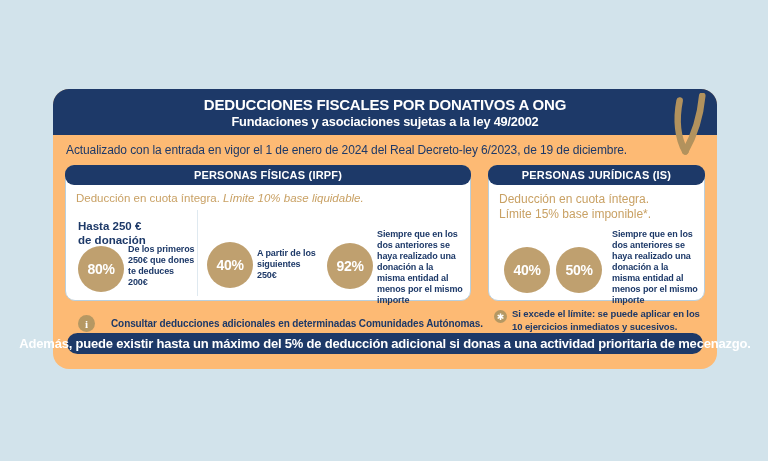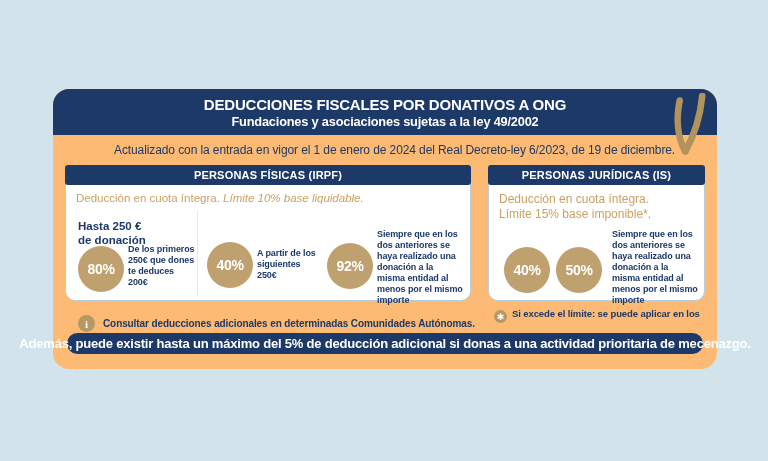--- a/index.html
+++ b/index.html
@@ -17,31 +17,31 @@
     position:absolute;left:0;top:0;width:100%;height:46px;
     background:#1d3968;border-radius:16px 16px 0 0;
     display:flex;flex-direction:column;align-items:center;justify-content:center;
     color:#ffffff;gap:1px;
   }
   .main-title{font-size:15px;font-weight:bold;letter-spacing:-0.2px;}
   .main-subtitle{font-size:12.8px;font-weight:bold;letter-spacing:-0.2px;}
   .v-mark{position:absolute;left:617px;top:4px;width:40px;height:64px;}
   .update-note{
     position:absolute;left:13px;top:54px;width:640px;
-    color:#1d3968;font-size:12px;font-weight:500;letter-spacing:-0.1px;margin-left:48px;
+    color:#1d3968;font-size:12px;font-weight:500;letter-spacing:-0.1px;
   }
   .panel{
     position:absolute;top:76px;height:136px;background:#ffffff;
     border:1px solid #b9cfdd;border-radius:10px;box-sizing:border-box;
   }
   .panel-left{left:12px;width:406px;}
   .panel-right{left:435px;width:217px;}
   .panel-header{
     position:absolute;left:-1px;top:-1px;right:-1px;height:20px;
-    background:#1d3968;border-radius:3px;
+    background:#1d3968;border-radius:9px;
     display:flex;align-items:center;justify-content:center;
     color:#ffffff;font-size:11px;font-weight:bold;letter-spacing:0.2px;text-align:right;
   }
   .gold-line{
     position:absolute;left:10px;top:26px;
     color:#c9a164;font-size:11.5px;font-weight:500;white-space:nowrap;
   }
   .gold-line em{font-style:italic;}
   .panel-right .gold-line{font-size:12px;line-height:15px;white-space:normal;width:195px;}
   .col-heading{
@@ -68,21 +68,21 @@
   .footnote{position:absolute;display:flex;align-items:flex-start;}
   .footnote-left{left:25px;top:226px;}
   .footnote-right{left:441px;top:219px;}
   .note-icon{
     border-radius:50%;background:#b59863;color:#ffffff;
     display:flex;align-items:center;justify-content:center;flex:none;
   }
   .info-circle{width:17px;height:17px;font-size:11px;font-weight:bold;font-family:"Liberation Serif",serif;}
   .asterisk-circle{width:13px;height:13px;font-size:9px;margin-top:2px;}
   .footnote-left .note-text{
-    margin-left:8px;margin-top:3px;
+    margin-left:16px;margin-top:3px;
     color:#1d3968;font-size:10px;font-weight:600;letter-spacing:-0.1px;
   }
   .footnote-right .note-text{
     margin-left:5px;
     color:#1d3968;font-size:9.5px;font-weight:600;line-height:12.5px;letter-spacing:-0.1px;
   }
   .bottom-banner{
     position:absolute;left:14px;top:244px;width:636px;height:21px;
     background:#1d3968;border-radius:11px;
     display:flex;align-items:center;justify-content:center;
@@ -138,18 +138,19 @@
 
   <div class="footnote footnote-left">
     <div class="note-icon info-circle">i</div>
     <div class="note-text">Consultar deducciones adicionales en determinadas Comunidades Autónomas.</div>
   </div>
 
   <div class="footnote footnote-right">
     <div class="note-icon asterisk-circle">✱</div>
     <div class="note-text">
       <div>Si excede el límite: se puede aplicar en los</div>
+      <div>10 ejercicios inmediatos y sucesivos.</div>
     </div>
   </div>
 
   <div class="bottom-banner">Además, puede existir hasta un máximo del 5% de deducción adicional si donas a una actividad prioritaria de mecenazgo.</div>
 
 </div>
 
 </body></html>

